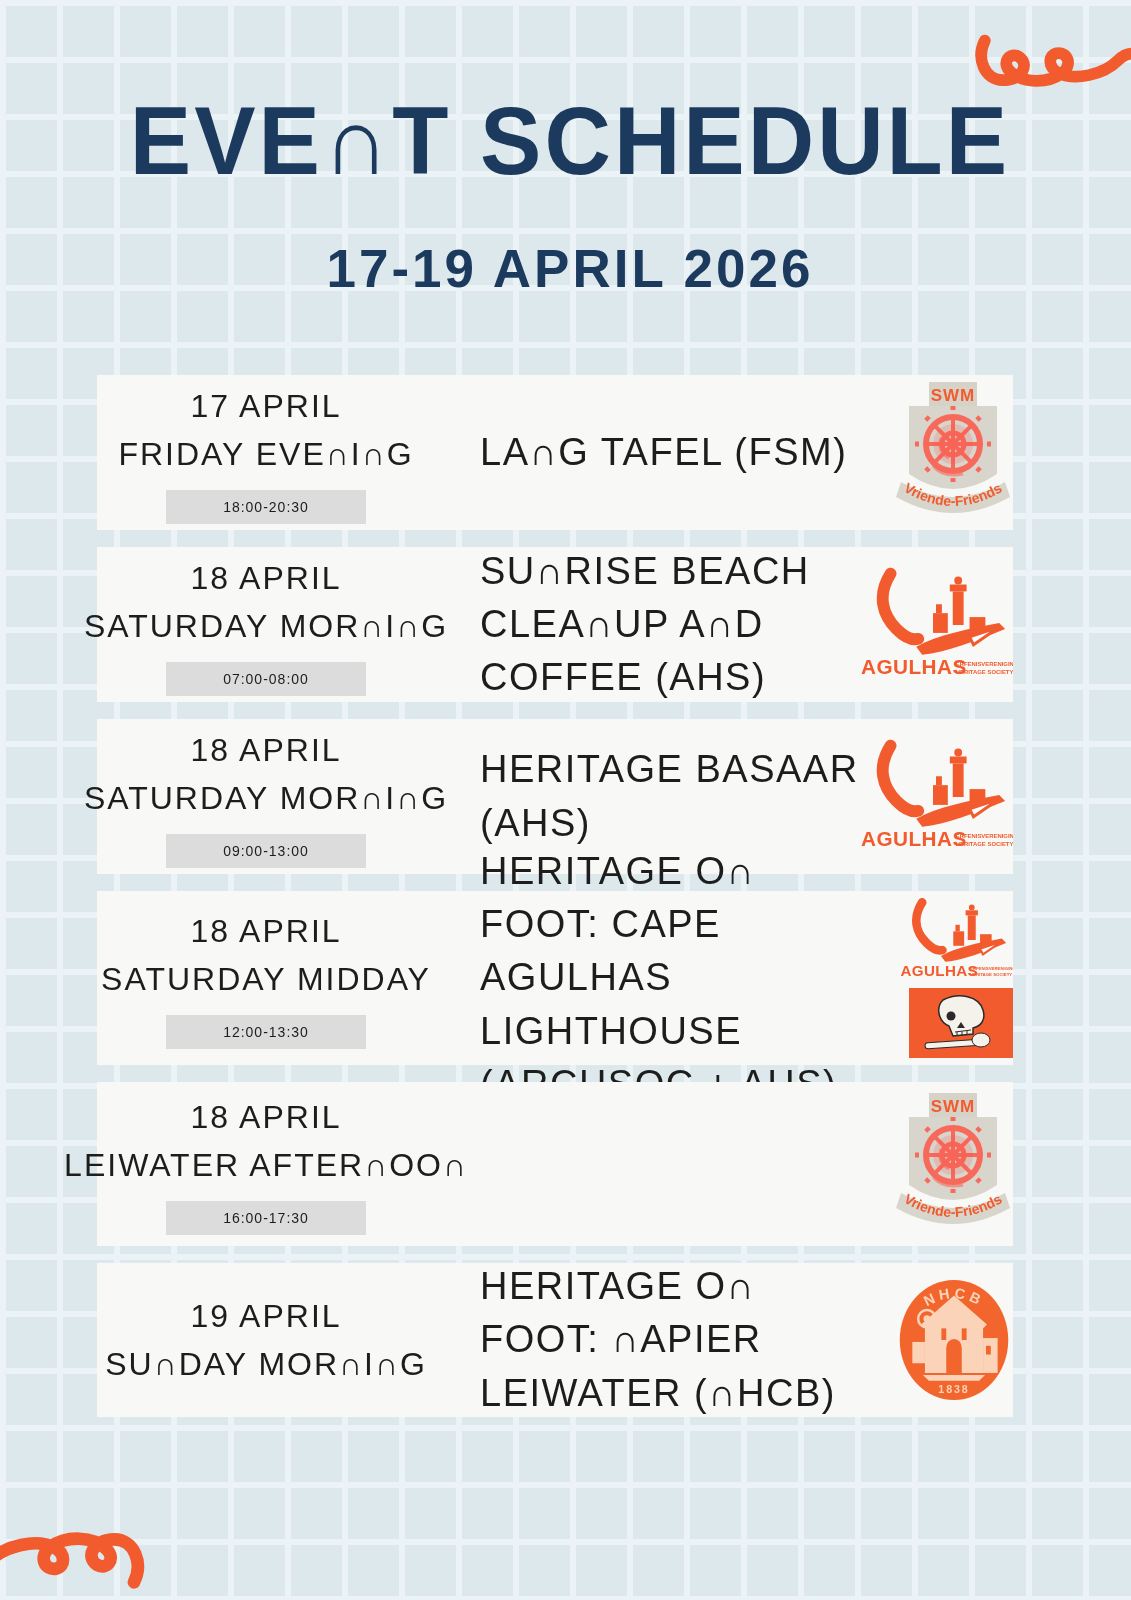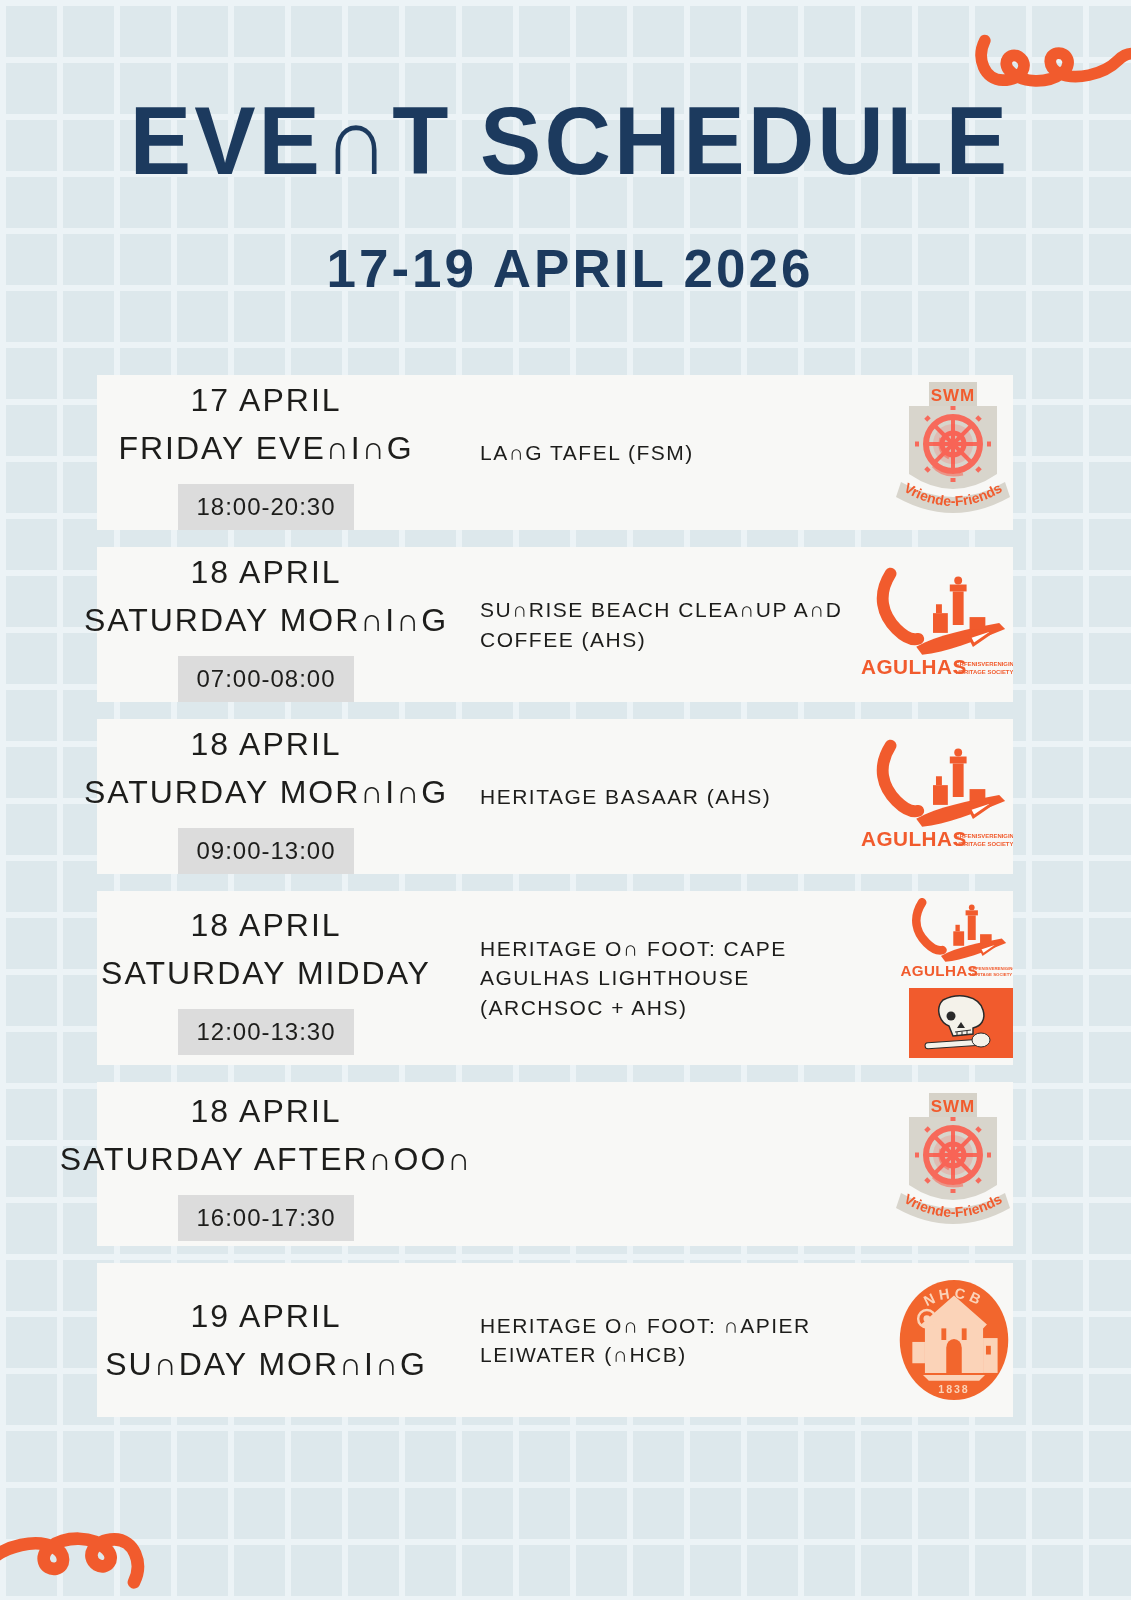--- a/index.html
+++ b/index.html
@@ -47,31 +47,31 @@
     position:absolute;left:58px;top:0;width:222px;height:100%;
     display:flex;flex-direction:column;justify-content:center;align-items:center;
     text-align:center;
   }
   .date,.day{
     color:#1d1d1b;font-size:32px;letter-spacing:2px;line-height:1.5;
     white-space:nowrap;
   }
   .timebox{
     margin-top:12px;
-    width:176px;padding:9px 0;
+    width:200px;padding:9px 0;
     background:#dcdcdc;
-    color:#1d1d1b;font-size:24px;letter-spacing:1px;
+    color:#1d1d1b;font-size:14px;letter-spacing:1px;
     text-align:center;
   }
   .what{
     position:absolute;left:383px;top:0;width:400px;height:100%;
     display:flex;align-items:center;
   }
   .event-title{
-    color:#1d1d1b;font-size:21px;letter-spacing:1.5px;line-height:1.4;
+    color:#1d1d1b;font-size:38px;letter-spacing:1.5px;line-height:1.4;
   }
   .logobox{
     position:absolute;right:0;top:0;width:150px;height:100%;
     display:flex;flex-direction:column;justify-content:center;align-items:flex-end;gap:6px;
   }
   .squiggle{position:absolute;}
   .sq-top{top:28px;left:972px;width:175px;height:72px;}
   .sq-bottom{top:1518px;left:-42px;width:190px;height:78px;}
 </style>
 </head>
@@ -205,21 +205,21 @@
         <path d="M48 44 V48 M53 43.5 V47.5 M58 43 V47" stroke="#2a2a2a" stroke-width="1"></path>
         <rect x="16" y="53" width="58" height="6" rx="3" fill="#f4f2ea" stroke="#2a2a2a" stroke-width="1" transform="rotate(-4 45 56)"></rect>
         <ellipse cx="72" cy="52" rx="9" ry="7" fill="#f4f2ea" stroke="#2a2a2a" stroke-width="1"></ellipse>
       </svg>
     </div>
   </div>
 
   <div class="card c5">
     <div class="when">
       <div class="date qn">18 APRIL</div>
-      <div class="day qn">SATURDAY AFTER∩OO∩</div>
+      <div class="day qn">LEIWATER AFTER∩OO∩</div>
       <div class="timebox">16:00-17:30</div>
     </div>
     <div class="logobox">
       <svg width="120" height="142" viewBox="0 0 120 142">
         <rect x="36" y="0" width="48" height="24" fill="#d6d2c8"></rect>
         <text x="60" y="19" text-anchor="middle" font-size="17" font-weight="bold" fill="#f15b2d" letter-spacing="1">SWM</text>
         <path d="M16 24 H104 V92 Q60 122 16 92 Z" fill="#d8d5cc"></path>
         <g stroke="#ff5040" fill="none" opacity="0.8">
           <circle cx="60" cy="62" r="27" stroke-width="6"></circle>
           <circle cx="60" cy="62" r="11" stroke-width="5"></circle>

